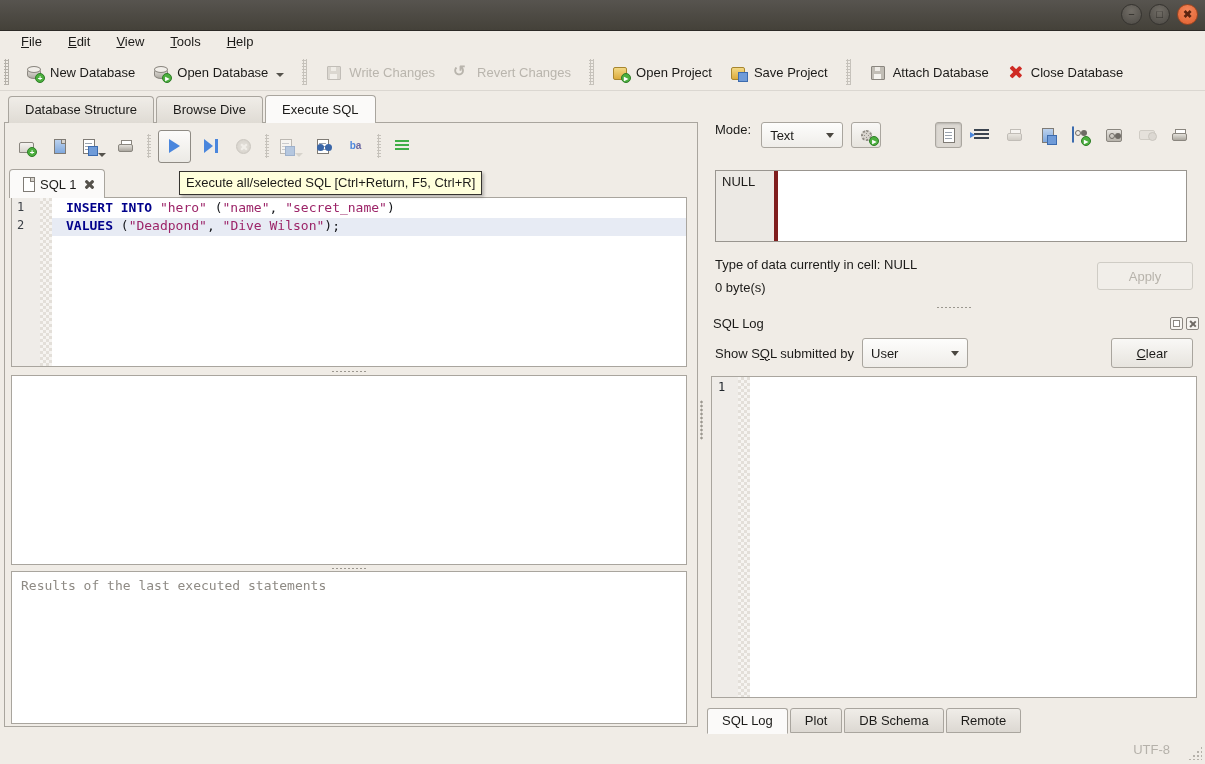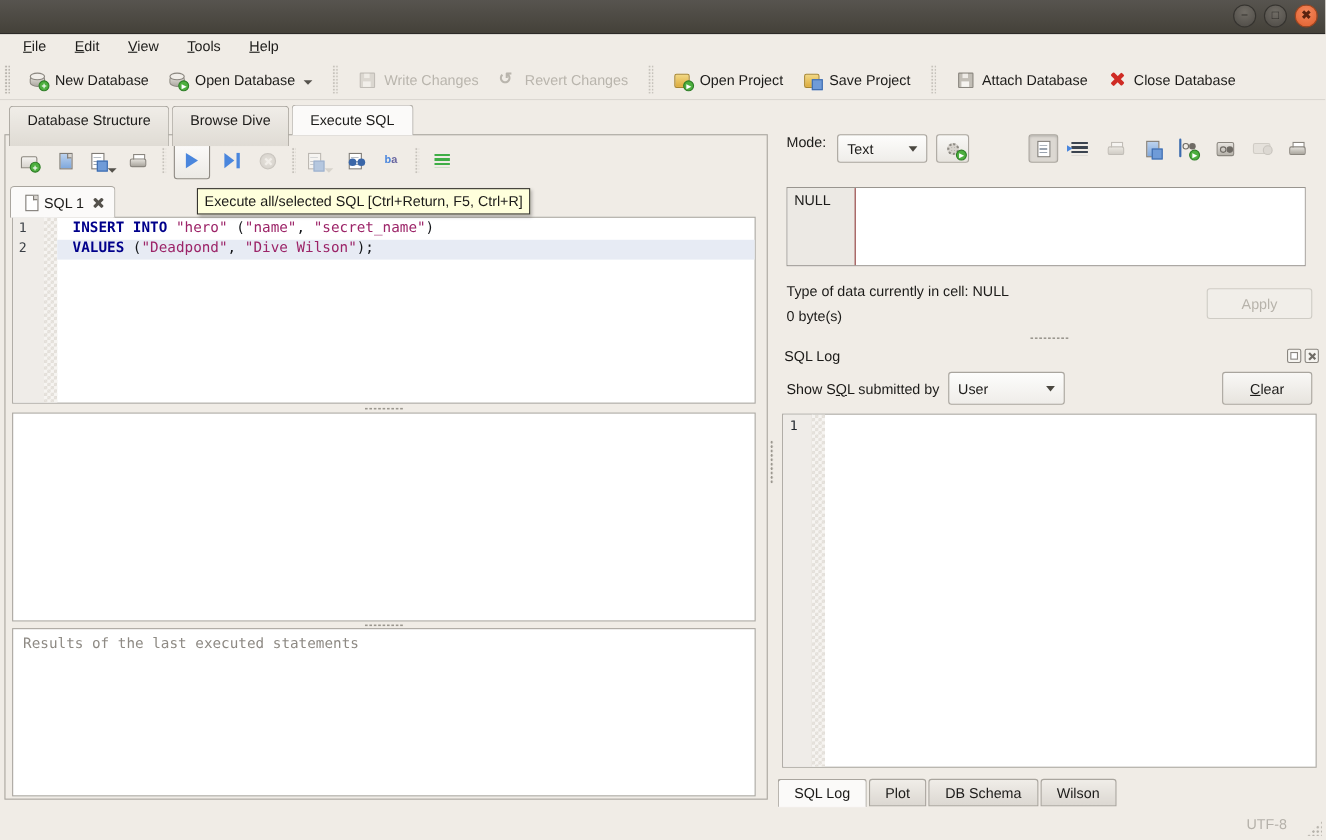--- a/index.html
+++ b/index.html
@@ -51,21 +51,21 @@
   .revert-glyph{position:absolute;left:0;top:-2px;font-size:15px;font-weight:bold;color:#b9b5ad}
   .pbox{position:absolute;left:1px;top:3px;width:12px;height:11px;background:linear-gradient(#f2d884,#dcab3c);
     border:1px solid #a8862e;border-radius:2px}
   .mini-flp{position:absolute;right:-1px;bottom:-2px;width:8px;height:8px;background:#6f9bd8;border:1px solid #3c6bae}
   .crossbars{position:absolute;left:2px;top:1px;width:13px;height:13px}
   .crossbars i{position:absolute;left:5px;top:0;width:3.5px;height:14px;background:#cf2b24;border-radius:1px;display:block}
   .crossbars i:first-child{transform:rotate(45deg)}
   .crossbars i:last-child{transform:rotate(-45deg)}
   
   .main-tabs{position:absolute;left:8px;top:96px;height:27px;display:flex;z-index:3}
-  .main-tab{box-sizing:border-box;height:37px;padding:5px 16px 0 16px;margin-right:2px;
+  .main-tab{box-sizing:border-box;height:27px;padding:5px 16px 0 16px;margin-right:2px;
     border:1px solid #a9a59e;border-bottom:none;border-radius:4px 4px 0 0;
     background:linear-gradient(#f0ede8,#dfdbd4)}
   .main-tab.active{background:#fbfaf9;height:28px;margin-top:-1px;padding-top:6px;z-index:4}
   .left-frame{position:absolute;left:4px;top:122px;width:694px;height:605px;
     border:1px solid #a9a59e;background:#f0ece6;box-sizing:border-box}
   
   .sql-toolbar{position:absolute;left:8px;top:5px;height:36px;display:flex;align-items:center}
   .sicon{position:relative;width:27px;height:27px;display:flex;align-items:center;justify-content:center;margin-right:6px}
   .sicon.hovered{width:33px;height:33px;border:1px solid #8f8b84;border-radius:3px;
     background:linear-gradient(#fcfbfa,#eceae5);box-sizing:border-box}
@@ -159,21 +159,21 @@
   .indent-ic{position:relative;width:15px;height:12px;
     background:repeating-linear-gradient(#3b4450 0 2px,transparent 2px 4px)}
   .indent-ic::after{content:"";position:absolute;left:-4px;top:3px;border-top:3px solid transparent;
     border-bottom:3px solid transparent;border-left:5px solid #4a86dd}
   .linkbox{position:relative;width:14px;height:11px;background:linear-gradient(#e8e5e0,#b7b3ab);border:1px solid #8a867f;border-radius:2px}
   .linkbox::after{content:"";position:absolute;left:2px;top:3px;width:4px;height:4px;border:1.5px solid #6f6b65;border-radius:50%;
     box-shadow:6px 0 0 -1.5px #6f6b65,6px 0 0 0 #6f6b65}
   .nullic{position:relative;width:14px;height:8px;background:#d8d4ce;border:1px solid #aba79f;border-radius:2px}
   .nullic::after{content:"";position:absolute;right:-3px;top:1px;width:7px;height:7px;border-radius:50%;background:#c6c2bb;border:1px solid #9a968f}
   .cell-box{position:absolute;left:8px;top:78px;width:472px;height:72px;border:1px solid #99958f;background:#fff;box-sizing:border-box;display:flex}
-  .cell-left{width:62px;background:#ece9e4;border-right:1px solid #7f1d1d;padding:3px 0 0 6px;box-sizing:border-box}
+  .cell-left{width:62px;background:#ece9e4;border-right:4px solid #7f1d1d;padding:3px 0 0 6px;box-sizing:border-box}
   .cell-info1{position:absolute;left:8px;top:165px}
   .cell-info2{position:absolute;left:8px;top:188px}
   .apply-btn{position:absolute;right:8px;top:170px;width:96px}
   .rp-split{position:absolute;left:0;top:212px;width:494px;height:6px}
   .rp-split::after{content:"";position:absolute;left:50%;top:2px;width:36px;height:3px;margin-left:-18px;
     background-image:radial-gradient(#9b978f 1px,transparent 1.2px);background-size:4px 3px}
   .filter-row{position:absolute;left:0;top:246px;width:494px;height:30px;display:flex;align-items:center}
   .mn{text-decoration:underline}
   .log-box{position:absolute;left:4px;top:284px;width:486px;height:322px;border:1px solid #a9a59e;background:#fff;box-sizing:border-box}
   .log-gutter{position:absolute;left:0;top:0;bottom:0;width:26px;background:#efece8;border-right:1px solid #d7d3cd}
@@ -508,18 +508,18 @@
   <div class="log-box">
     <div class="log-gutter"></div>
     <div class="log-fold"></div>
     <div class="log-num">1</div>
   </div>
 
   <div class="bottom-tabs">
     <div class="b-tab active">SQL Log</div>
     <div class="b-tab">Plot</div>
     <div class="b-tab">DB Schema</div>
-    <div class="b-tab">Wilson</div>
+    <div class="b-tab">Remote</div>
   </div>
 </div>
 
 <div class="status-enc">UTF-8</div>
 <div class="grip"></div>
 
 </body></html>

